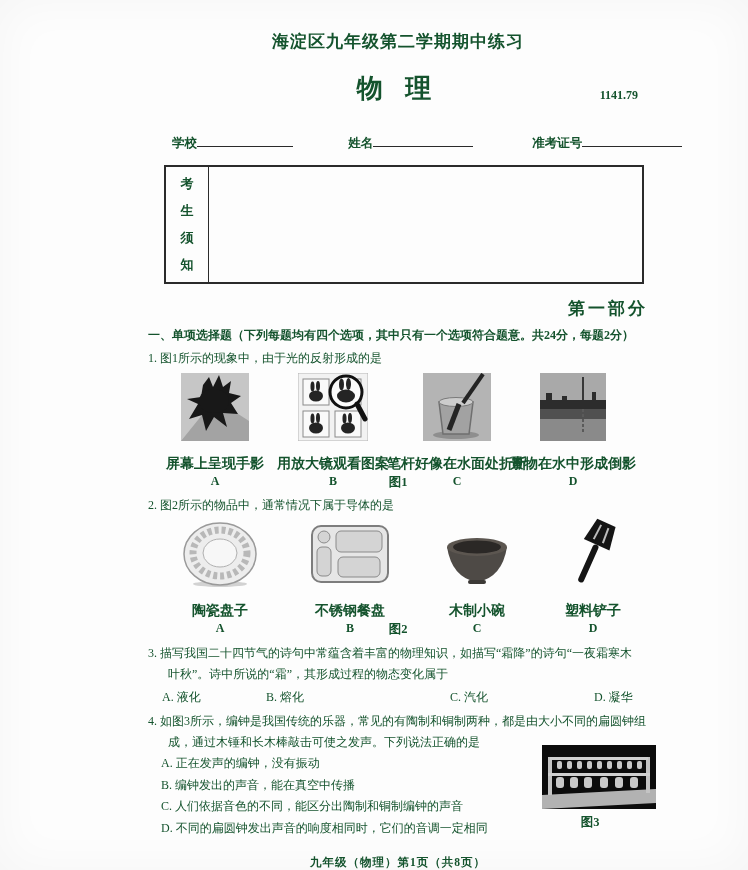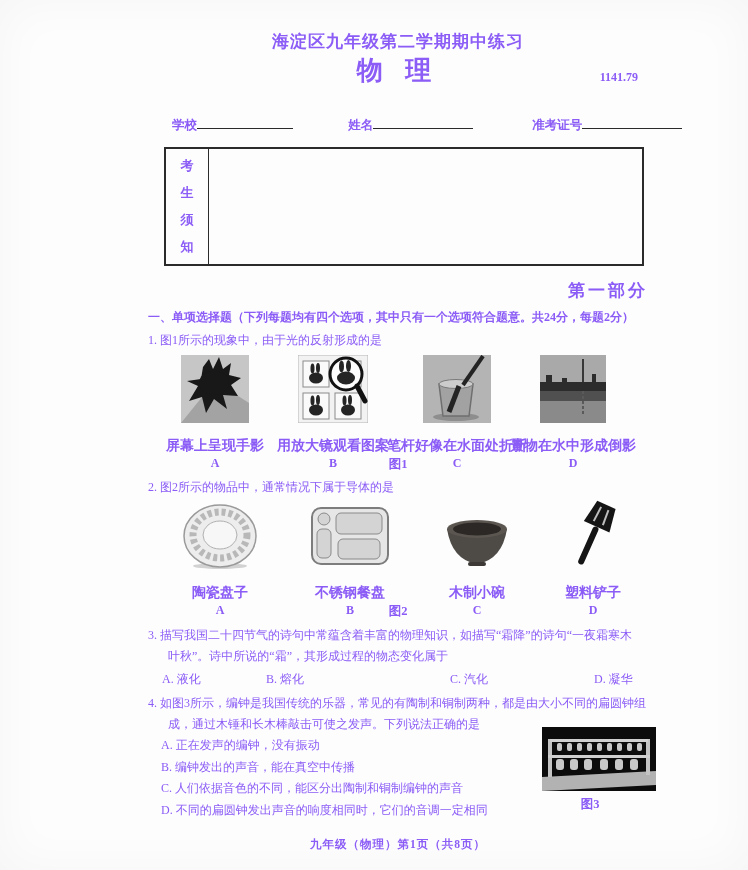--- a/index.html
+++ b/index.html
@@ -1,23 +1,23 @@
 <!DOCTYPE html>
 <html><head>
 <meta charset="utf-8">
 <style>
   html,body{margin:0;padding:0;background:#ffffff;}
   .page{
     position:relative;width:748px;height:870px;background:#fdfdfd;
-    font-family:"Liberation Serif","DejaVu Serif",serif;color:#8b5cf6;
+    font-family:"Liberation Serif","DejaVu Serif",serif;color:#14532d;
     overflow:hidden;box-shadow:inset 0 0 50px rgba(0,0,0,0.035);
   }
   .content{position:absolute;left:148px;top:30px;width:500px;}
   .title{text-align:center;font-size:17px;font-weight:700;letter-spacing:1px;}
-  .subject-row{position:relative;height:36px;}
+  .subject-row{position:relative;margin-top:18px;height:36px;}
   .subject{position:absolute;left:0;right:0;text-align:center;font-size:26px;font-weight:700;letter-spacing:8px;}
   .date{position:absolute;right:10px;bottom:4px;font-size:12px;font-weight:600;}
   .fields-row{margin-top:26px;height:20px;font-size:12.5px;font-weight:700;white-space:nowrap;}
   .field{display:inline-block;}
   .f1{margin-left:24px;} .f2{margin-left:52px;} .f3{margin-left:56px;}
   .blank{display:inline-block;border-bottom:1.2px solid #2a2a2a;height:13px;vertical-align:baseline;}
   .b1{width:96px;} .b2{width:100px;} .b3{width:100px;}
   .notice{margin-top:12px;margin-left:16px;width:476px;border:2px solid #2b2b2b;display:flex;background:#fdfdfd;}
   .notice-label{width:42px;border-right:1.5px solid #2b2b2b;display:flex;flex-direction:column;
     align-items:center;justify-content:center;gap:9px;font-size:13px;font-weight:700;padding:8px 0;}

